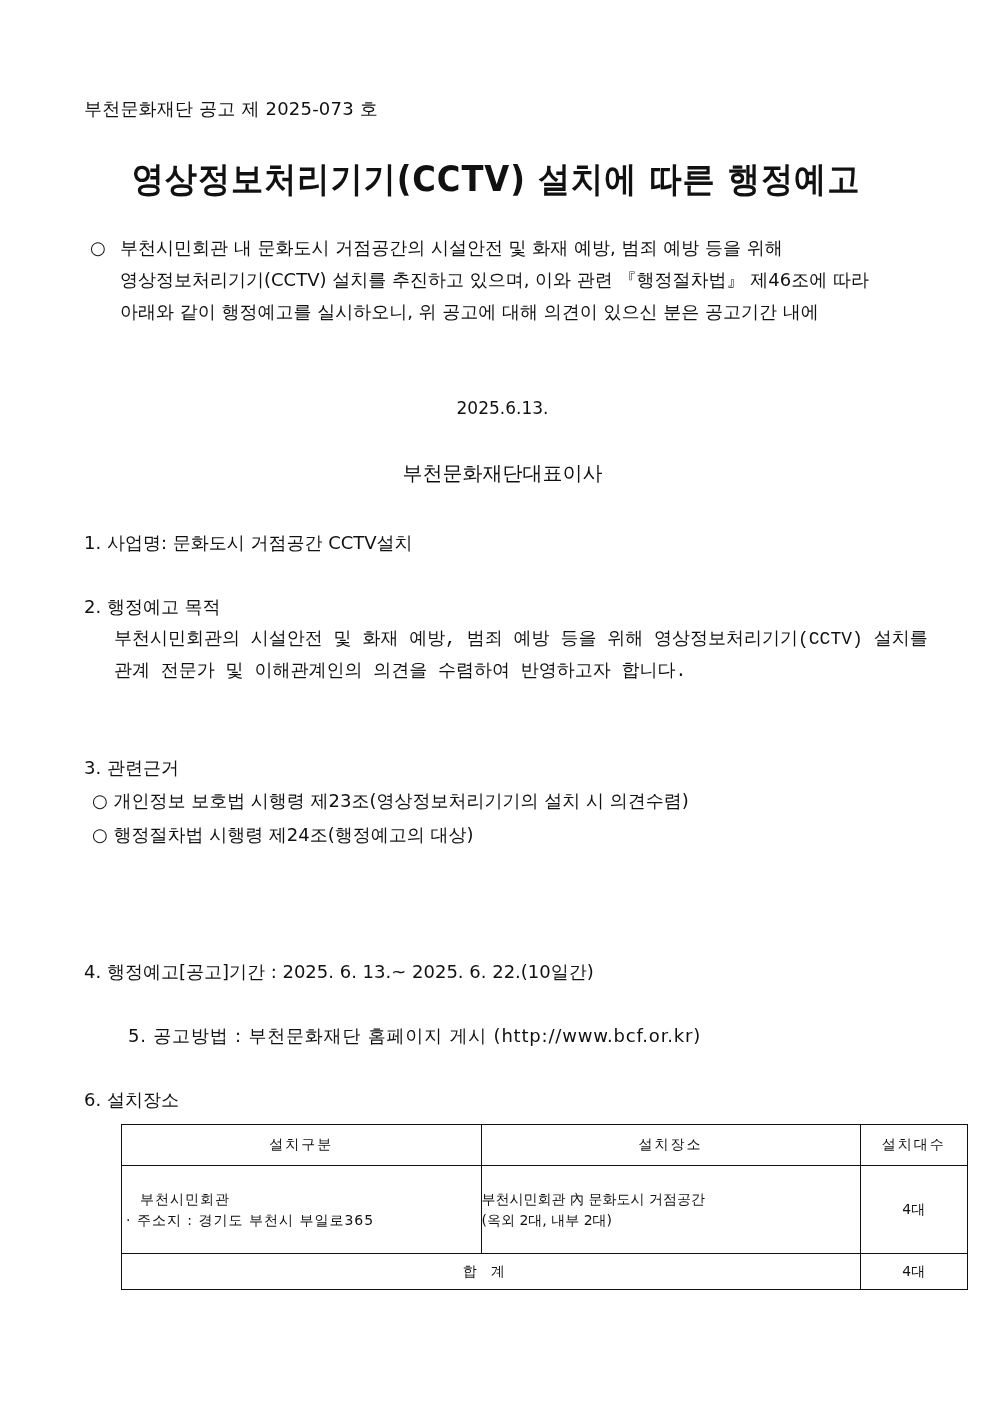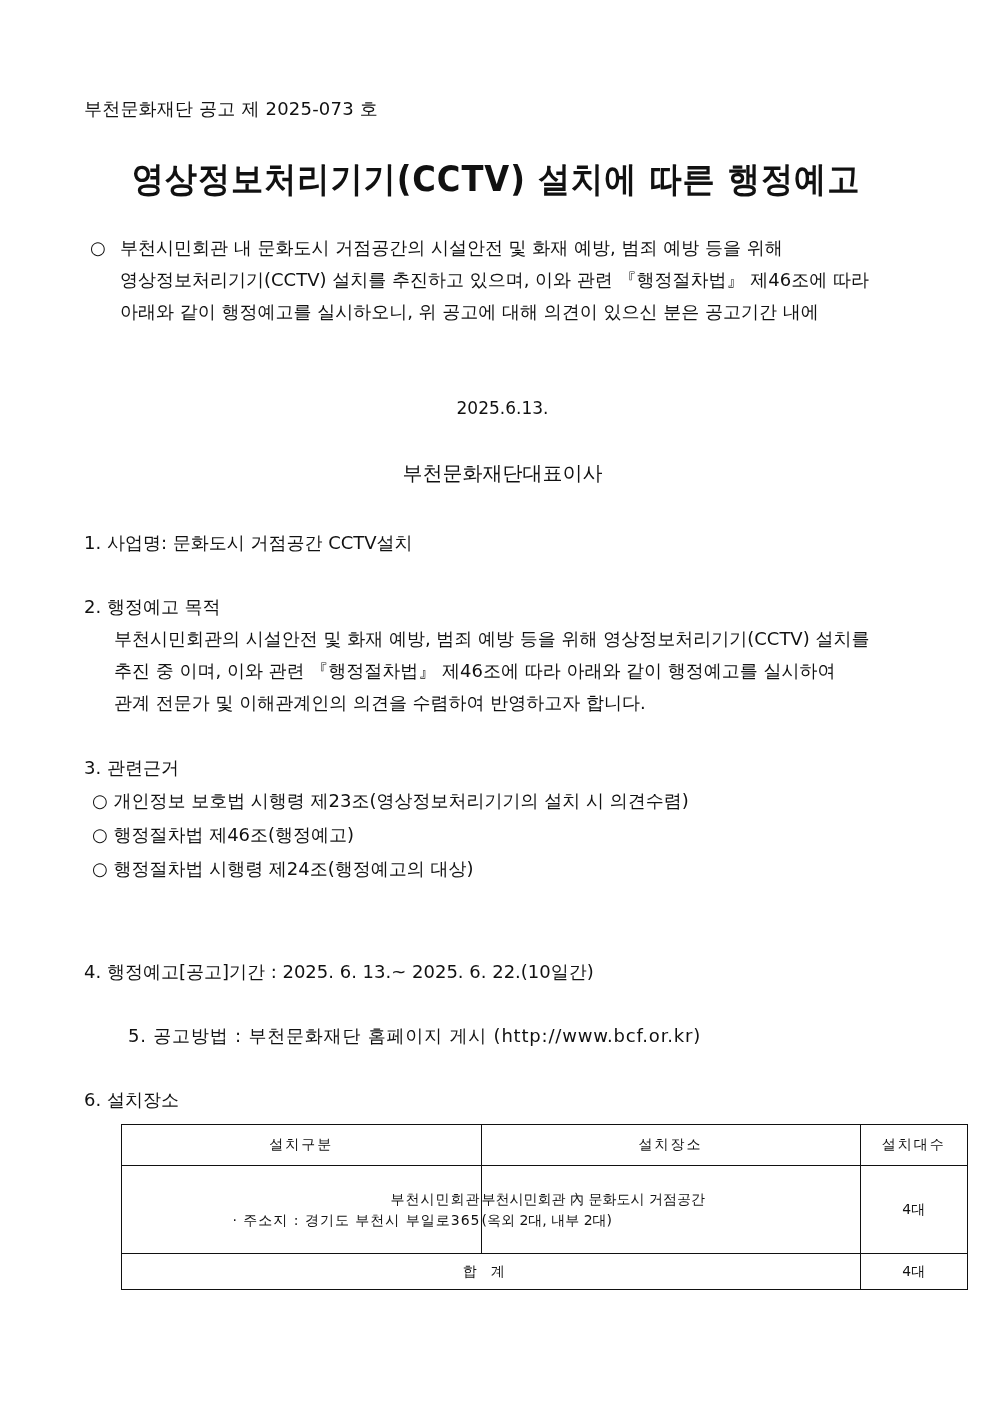--- a/index.html
+++ b/index.html
@@ -16,21 +16,21 @@
       transform: scaleX(0.92);
     }
     .para { font-size: 18px; line-height: 32px; }
     .intro { left: 84px; top: 232px; margin-left: 6px; }
     .intro .line { display: block; padding-left: 30px; }
     .intro .line.first { padding-left: 0; }
     .bullet-mark { display: inline-block; width: 30px; }
     .date { left: 0; width: 1005px; text-align: center; top: 398px; font-size: 17px; }
     .signer { left: 0; width: 1005px; text-align: center; top: 460px; font-size: 20px; }
     .section { left: 84px; font-size: 18px; line-height: 32px; }
-    .section .body-line { display: block; padding-left: 30px; }
+    .section .body-line { display: block; padding-left: 30px; font-family: Liberation Mono, monospace; }
     .section .item { display: block; padding-left: 8px; line-height: 34px; }
     .s1 { top: 527px; }
     .s2 { top: 591px; }
     .s3 { top: 752px; }
     .s4 { top: 956px; }
     .s5 { top: 1020px; letter-spacing: 0.8px; margin-left: 44px; }
     .s6 { top: 1084px; }
 
     table.install {
       position: absolute; left: 85px; top: 1124px;
@@ -40,21 +40,21 @@
     }
     table.install td, table.install th {
       border: 1.5px solid #111111; font-weight: normal; padding: 0;
     }
     table.install th { height: 40px; text-align: center; letter-spacing: 2px; }
     .c1 { width: 364px; }
     .c2 { width: 384px; }
     .c3 { width: 108px; }
     .row-body td { height: 87px; }
     .row-total td { height: 35px; text-align: center; }
-    .loc-cell { text-align: right; padding-left: 4px !important; line-height: 21px; letter-spacing: 1px; }
+    .loc-cell { text-align: left; padding-left: 4px !important; line-height: 21px; letter-spacing: 1px; }
     .loc-cell .name { display: block; padding-left: 14px; }
     .place-cell { line-height: 21px; }
     .count-cell { text-align: center; }
     .total-label { letter-spacing: 14px; }
   </style>
 </head>
 <body>
 
 <div class="abs notice-no">부천문화재단 공고 제 2025-073 호</div>
 <div class="abs title">영상정보처리기기(CCTV) 설치에 따른 행정예고</div>
@@ -68,28 +68,26 @@
 <div class="abs date">2025.6.13.</div>
 <div class="abs signer">부천문화재단대표이사</div>
 
 <div class="abs section s1">
   <span>1. 사업명: 문화도시 거점공간 CCTV설치</span>
 </div>
 
 <div class="abs section s2">
   <span style="display:block">2. 행정예고 목적</span>
   <span class="body-line">부천시민회관의 시설안전 및 화재 예방, 범죄 예방 등을 위해 영상정보처리기기(CCTV) 설치를</span>
-  <span class="body-line">추진 중 이며, 이와 관련 『행정절차법』 제46조에 따라 아래와 같이 행정예고를 실시하여</span>
   <span class="body-line">관계 전문가 및 이해관계인의 의견을 수렴하여 반영하고자 합니다.</span>
 </div>
 
 <div class="abs section s3">
   <span style="display:block">3. 관련근거</span>
   <span class="item">○ 개인정보 보호법 시행령 제23조(영상정보처리기기의 설치 시 의견수렴)</span>
-  <span class="item">○ 행정절차법 제46조(행정예고)</span>
   <span class="item">○ 행정절차법 시행령 제24조(행정예고의 대상)</span>
 </div>
 
 <div class="abs section s4">
   <span>4. 행정예고[공고]기간 : 2025. 6. 13.~ 2025. 6. 22.(10일간)</span>
 </div>
 
 <div class="abs section s5">
   <span>5. 공고방법 : 부천문화재단 홈페이지 게시 (http://www.bcf.or.kr)</span>
 </div>

